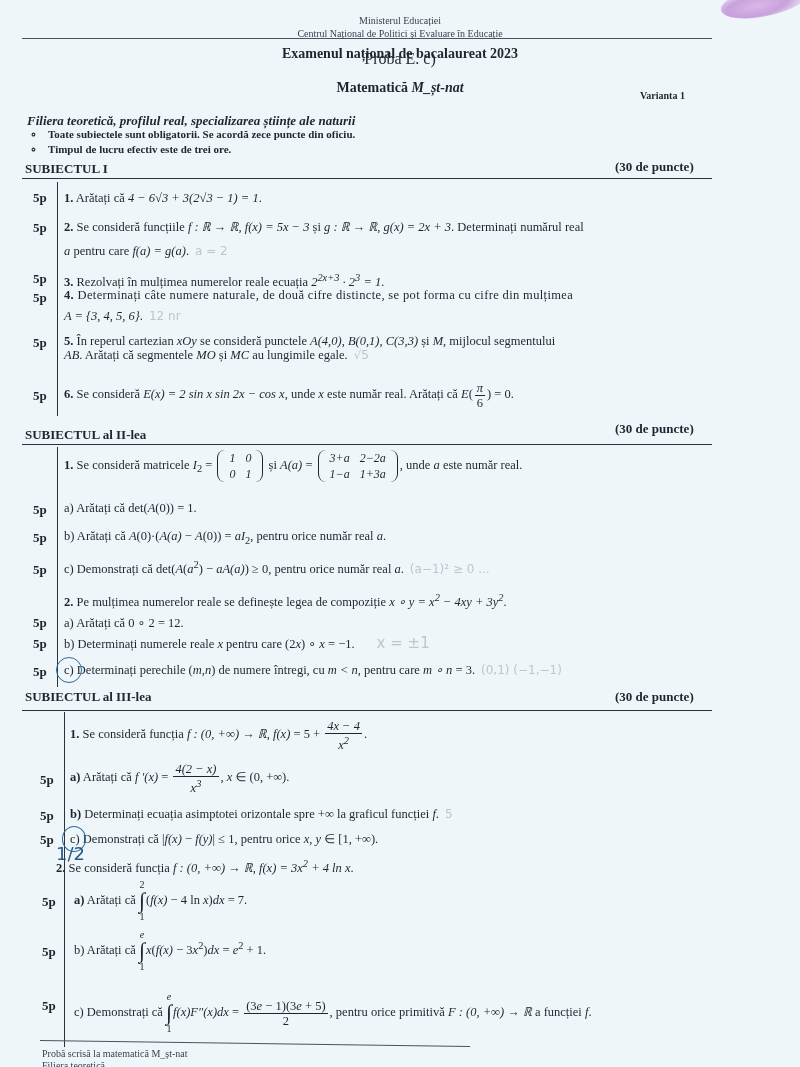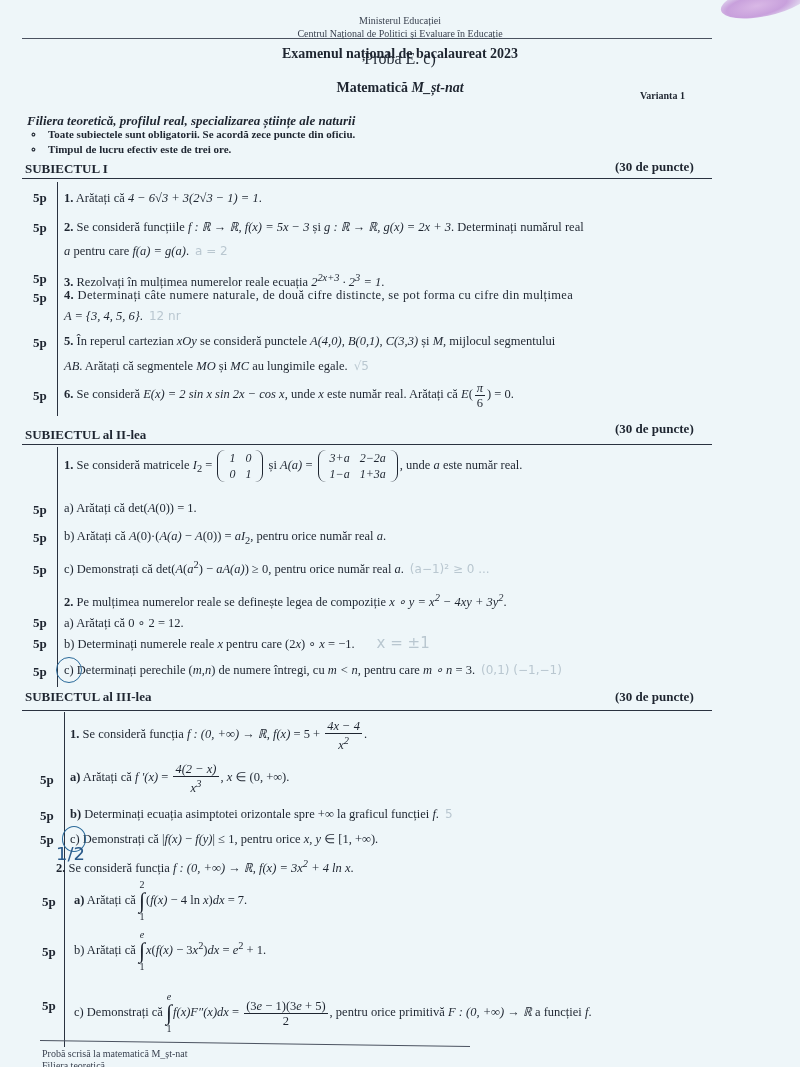--- a/index.html
+++ b/index.html
@@ -77,21 +77,21 @@
 
 <div class="pts" style="top:271px;">5p</div>
 <div class="q" style="top:272px;"><b>3.</b> Rezolvați în mulțimea numerelor reale ecuația <span class="m">2<sup>2x+3</sup> · 2<sup>3</sup> = 1</span>.</div>
 
 <div class="pts" style="top:290px;">5p</div>
 <div class="q" style="top:288px; letter-spacing:0.35px;"><b>4.</b> Determinați câte numere naturale, de două cifre distincte, se pot forma cu cifre din mulțimea</div>
 <div class="q" style="top:309px;"><span class="m">A = {3, 4, 5, 6}</span>.<span class="hand">12 nr</span></div>
 
 <div class="pts" style="top:335px;">5p</div>
 <div class="q" style="top:334px;"><b>5.</b> În reperul cartezian <span class="m">xOy</span> se consideră punctele <span class="m">A(4,0)</span>, <span class="m">B(0,1)</span>, <span class="m">C(3,3)</span> și <span class="m">M</span>, mijlocul segmentului</div>
-<div class="q" style="top:359px;"><span class="m">AB</span>. Arătați că segmentele <span class="m">MO</span> și <span class="m">MC</span> au lungimile egale.<span class="hand">√5</span></div>
+<div class="q" style="top:348px;"><span class="m">AB</span>. Arătați că segmentele <span class="m">MO</span> și <span class="m">MC</span> au lungimile egale.<span class="hand">√5</span></div>
 
 <div class="pts" style="top:388px;">5p</div>
 <div class="q" style="top:381px;"><b>6.</b> Se consideră <span class="m">E(x) = 2 sin x sin 2x − cos x</span>, unde <span class="m">x</span> este număr real. Arătați că <span class="m">E</span>(<span class="frac"><span class="n m">π</span><span class="d">6</span></span>) = 0.</div>
 
 <div class="section-title" style="top:427px;">SUBIECTUL al II-lea</div>
 <div class="section-points" style="top:421px;">(30 de puncte)</div>
 <div class="hline" style="left:22px; top:444px; width:690px; background:#2a3240;"></div>
 <div class="vline" style="left:57px; top:447px; height:240px;"></div>
 
 <div class="q" style="top:450px;"><b>1.</b> Se consideră matricele <span class="m">I</span><sub>2</sub> = <span class="mat"><table>

